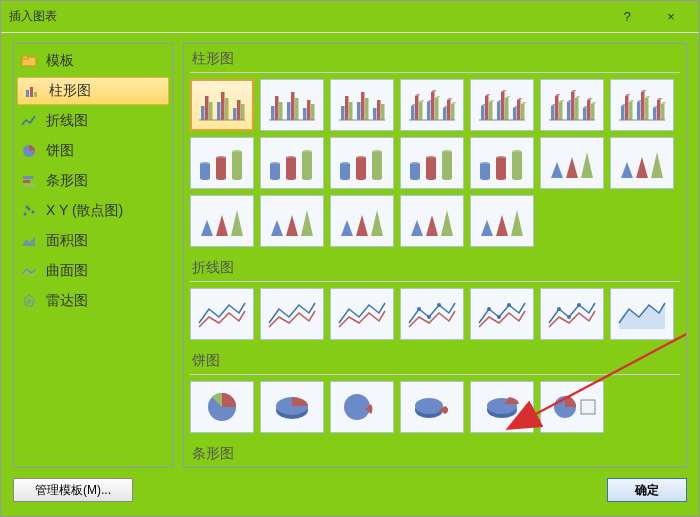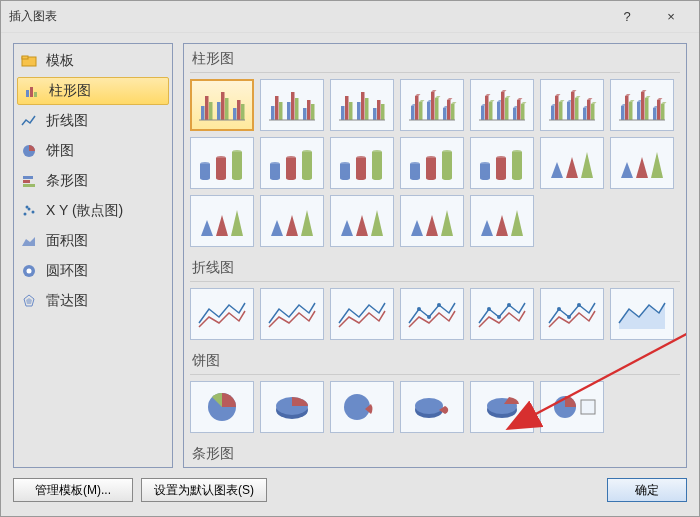--- a/index.html
+++ b/index.html
@@ -1,18 +1,18 @@
 <!DOCTYPE html>
 <html><head>
 <meta charset="utf-8">
 <style>
   * { box-sizing: border-box; margin: 0; padding: 0; }
   body { font-family: "Microsoft YaHei", "SimSun", sans-serif; font-size: 12px; background: #fff; width: 700px; height: 517px; overflow: hidden; }
   
-  .dialog { width: 700px; height: 517px; border: 1px solid #999; display: flex; flex-direction: column; background: #e5e5e5; }
+  .dialog { width: 700px; height: 517px; border: 1px solid #999; display: flex; flex-direction: column; background: #84cc16; }
   
   .titlebar { height: 32px; display: flex; align-items: center; padding: 0 8px; border-bottom: 1px solid #ddd; }
   .titlebar-title { flex: 1; font-size: 12px; color: #333; }
   .titlebar-controls { display: flex; gap: 4px; }
   .titlebar-btn { width: 40px; height: 30px; display: flex; align-items: center; justify-content: center; font-size: 13px; color: #333; cursor: pointer; }
   
   .body { flex: 1; display: flex; padding: 10px 12px 2px 12px; gap: 10px; overflow: hidden; }
   
   .sidebar { width: 160px; border: 1px solid #8b9ab8; display: flex; flex-direction: column; }
   .sidebar-list { flex: 1; overflow-y: auto; padding: 2px 0; }
@@ -27,21 +27,21 @@
   .chart-grid { display: flex; flex-wrap: wrap; gap: 6px; margin-bottom: 10px; }
   .chart-thumb { width: 64px; height: 52px; border: 1px solid #b0bfd6; background: #f4f8fc; display: flex; align-items: center; justify-content: center; cursor: pointer; }
   .chart-thumb.selected { border: 2px solid #e0a040; background: linear-gradient(#fff4d6,#ffe99d); }
   
   .arrow-overlay { position: absolute; pointer-events: none; z-index: 10; }
   
   .footer { display: flex; align-items: flex-start; padding: 8px 12px 14px 12px; gap: 8px; }
   .footer-group-left { display:flex; gap:10px; }
   .footer-spacer { flex: 1; }
   .btn { height: 24px; padding: 0 12px; border: 1px solid #888; background: linear-gradient(#fdfdfd,#e5e5e5); font-size: 12px; cursor: pointer; min-width: 120px; }
-  .btn.ok { min-width: 80px; border: 1px solid #3a74b0; background: linear-gradient(#eef4fb,#cfe0f5); }
+  .btn.ok { min-width: 80px; border: 1px solid #3a74b0; background: linear-gradient(#eef4fb,#cfe0f5); font-weight: bold; }
   
   
   .bar1{fill:#6a8bc8;} .bar2{fill:#b85b5b;} .bar3{fill:#9cbb6a;}
 </style>
 </head>
 <body>
 
 <div class="dialog">
 
   <div class="titlebar">
@@ -116,25 +116,25 @@
             <span class="sidebar-icon">
               <svg width="18" height="18" viewBox="0 0 18 18">
                 <path d="M2 14 L6 7 L10 10 L15 5 L15 14 Z" fill="#6a8bc8" opacity="0.8"></path>
               </svg>
             </span>
             <span>面积图</span>
           </div>
           <div class="sidebar-item">
             <span class="sidebar-icon">
               <svg width="18" height="18" viewBox="0 0 18 18">
-                <circle cx="9" cy="9" r="6" fill="#6a8bc8"></circle>
-                <circle cx="9" cy="9" r="2.5" fill="#fff"></circle>
-              </svg>
-            </span>
-            <span>圆环图</span>
+                <path d="M3 12 Q6 5 9 9 T15 7" fill="none" stroke="#6a8bc8" stroke-width="1.5"></path>
+                <path d="M3 14 Q6 8 9 12 T15 10" fill="none" stroke="#9cbb6a" stroke-width="1.5"></path>
+              </svg>
+            </span>
+            <span>曲面图</span>
           </div>
           <div class="sidebar-item">
             <span class="sidebar-icon">
               <svg width="18" height="18" viewBox="0 0 18 18">
                 <polygon points="9,3 14,7 12,14 6,14 4,7" fill="none" stroke="#6a8bc8"></polygon>
                 <polygon points="9,6 12,8 11,12 7,12 6,8" fill="#6a8bc8" opacity="0.5"></polygon>
               </svg>
             </span>
             <span>雷达图</span>
           </div>
@@ -501,17 +501,16 @@
         </defs>
         <line x1="510" y1="286" x2="348" y2="372" stroke="#d72f2f" stroke-width="2.5" marker-end="url(#ah)"></line>
       </svg>
     </div>
   </div>
 
   <div class="footer">
     <div class="footer-group-left">
       <button class="btn">管理模板(M)...</button>
     </div>
-    <button class="btn">设置为默认图表(S)</button>
     <div class="footer-spacer"></div>
     <button class="btn ok">确定</button>
   </div>
 </div>
 
 </body></html>

